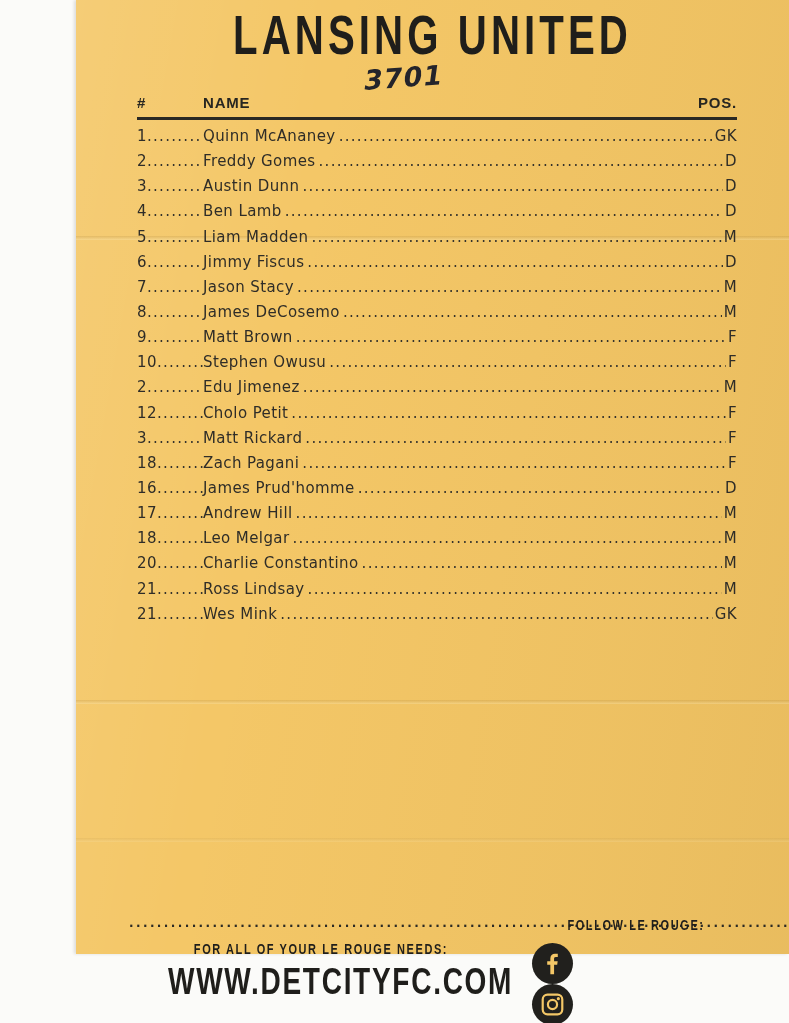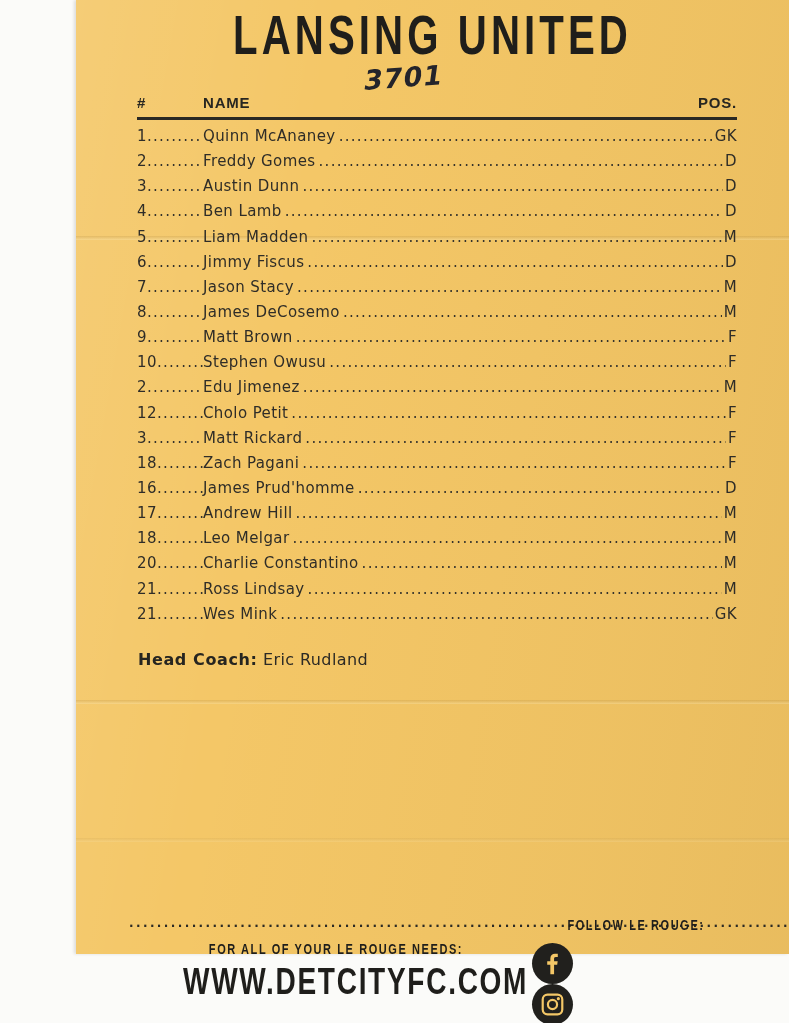--- a/index.html
+++ b/index.html
@@ -76,21 +76,21 @@
   .dotline{
     position:absolute;left:53px;top:917px;width:660px;height:12px;
     overflow:hidden;white-space:nowrap;
     font-size:12px;font-weight:bold;line-height:12px;color:#2b2a25;
   }
   .dotline::after{
     content:"........................................................................................................................................................................................................";
     letter-spacing:2.4px;
   }
   .footer-left{
-    position:absolute;left:80px;top:942px;width:360px;text-align:center;
+    position:absolute;left:65px;top:942px;width:360px;text-align:center;
     color:#1f1e1b;font-family:"Liberation Sans", sans-serif;
   }
   .promo-label,.follow-label{
     font-weight:bold;font-size:12.5px;letter-spacing:1.8px;
     transform:scale(.88,1.12);transform-origin:50% 0;white-space:nowrap;
   }
   .website{
     margin-top:5px;font-weight:bold;font-size:33px;letter-spacing:2px;
     transform:scale(.85,1.1);transform-origin:50% 0;white-space:nowrap;
   }
@@ -305,24 +305,20 @@
             <span>21</span>
             <span class="lead"></span>
           </span>
           <span class="pname">Wes Mink</span>
           <span class="lead"></span>
           <span class="pos">GK</span>
         </div>
     </div>
   </div>
 
-  <div class="coach">
-    <span class="b">Head Coach:</span>
-    <span>Eric Rudland</span>
-  </div>
 
   <div class="dotline"></div>
 
   <div class="footer-left">
     <div class="promo-label">FOR ALL OF YOUR LE ROUGE NEEDS:</div>
     <div class="website">WWW.DETCITYFC.COM</div>
   </div>
 
   <div class="footer-right">
     <div class="follow-label">FOLLOW LE ROUGE:</div>

